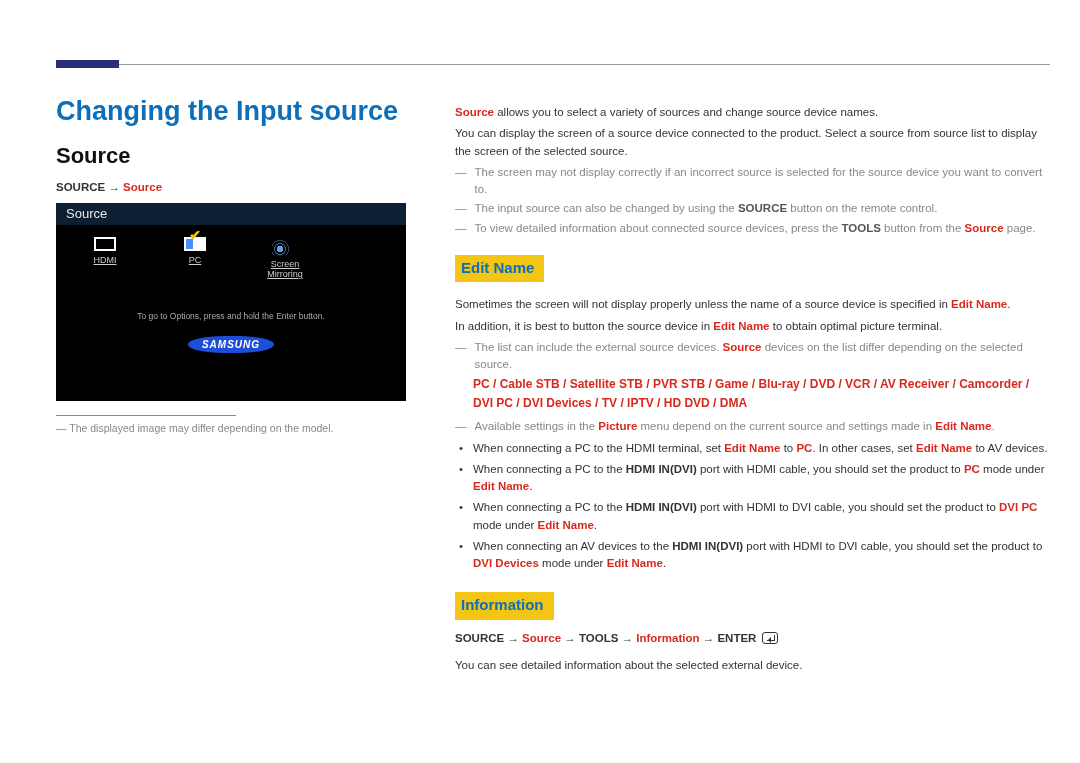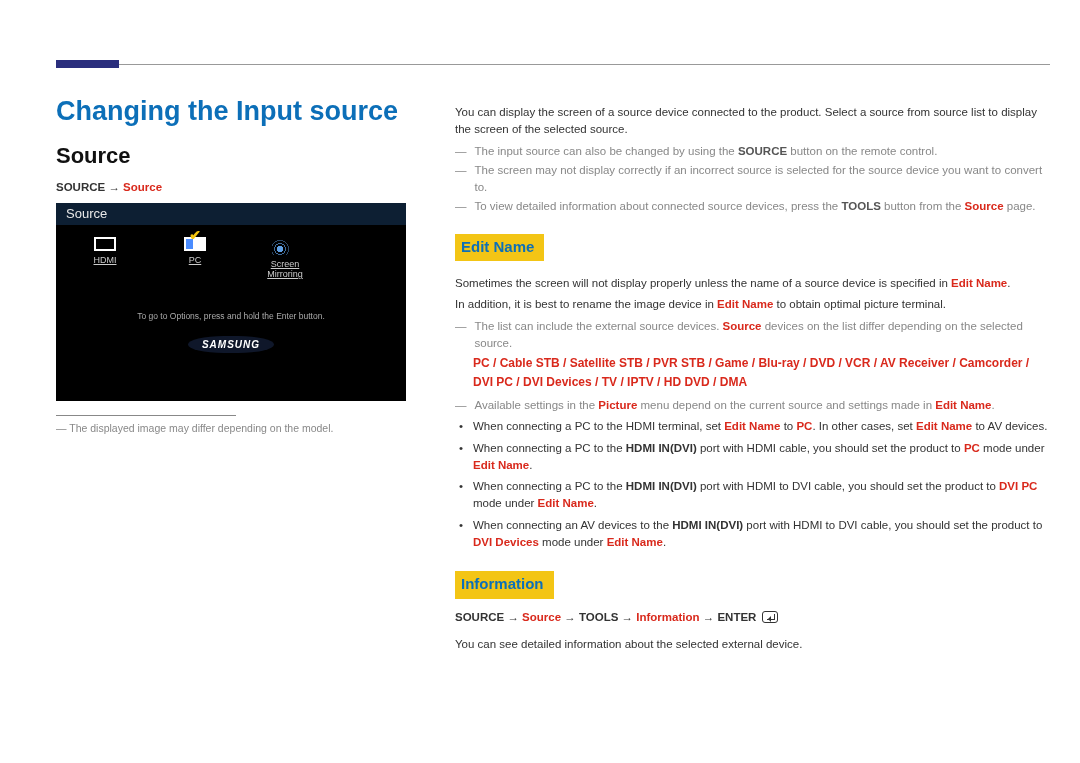--- a/index.html
+++ b/index.html
@@ -100,21 +100,21 @@
     color:#f3c40f; font-size:14px; font-weight:bold;
   }
   .tv-hint {
     text-align:center; font-size:8.5px; color:#aaa;
     position:absolute; top:108px; left:0; right:0;
   }
   .tv-logo {
     position:absolute; bottom:48px; left:0; right:0; text-align:center;
   }
   .tv-logo-oval{
-    display:inline-block; background:#0f172a; color:#fff;
+    display:inline-block; background:#1d4ed8; color:#fff;
     border-radius:50%/60%; padding:3px 14px; font-size:10px;
     font-weight:700; letter-spacing:1px; font-style:italic;
   }
   .left-sep {
     border-top:1px solid #888; width:180px;
     margin-top:14px;
   }
   .left-note {
     font-size:10.5px; color:#888; margin-top:6px;
   }
@@ -192,41 +192,44 @@
     <div class="tv-logo">
       <span class="tv-logo-oval">SAMSUNG</span>
     </div>
   </div>
 
   <div class="left-sep"></div>
   <div class="left-note">― <span>The displayed image may differ depending on the model.</span></div>
 </div>
 
 <div class="right-col">
+  <div class="para">
+    <span class="red">Source</span><span> allows you to select a variety of sources and change source device names.</span>
+  </div>
   <div class="para">You can display the screen of a source device connected to the product. Select a source from source list to display the screen of the selected source.</div>
   <div class="dash-note">
+    <span>The screen may not display correctly if an incorrect source is selected for the source device you want to convert to.</span>
+  </div>
+  <div class="dash-note">
     <span>
       <span>The input source can also be changed by using the </span><span class="bold" style="color:#555">SOURCE</span><span> button on the remote control.</span>
     </span>
-  </div>
-  <div class="dash-note">
-    <span>The screen may not display correctly if an incorrect source is selected for the source device you want to convert to.</span>
   </div>
   <div class="dash-note">
     <span>
       <span>To view detailed information about connected source devices, press the </span><span class="bold" style="color:#555">TOOLS</span><span> button from the </span><span class="red">Source</span><span> page.</span>
     </span>
   </div>
 
   <h3 class="sub">Edit Name</h3>
   <div class="para">
     <span>Sometimes the screen will not display properly unless the name of a source device is specified in </span><span class="red">Edit Name</span><span>.</span>
   </div>
   <div class="para">
-    <span>In addition, it is best to rename the image device in </span><span class="red">Edit Name</span><span> to obtain optimal picture terminal.</span>
+    <span>In addition, it is best to button the source device in </span><span class="red">Edit Name</span><span> to obtain optimal picture terminal.</span>
   </div>
   <div class="dash-note">
     <span>
       <span>The list can include the external source devices. </span><span class="red">Source</span><span> devices on the list differ depending on the selected source.</span>
     </span>
   </div>
   <div class="indent-red red">PC / Cable STB / Satellite STB / PVR STB / Game / Blu-ray / DVD / VCR / AV Receiver / Camcorder / DVI PC / DVI Devices / TV / IPTV / HD DVD / DMA</div>
 
   <div class="dash-note" style="margin-top:6px;">
     <span>

